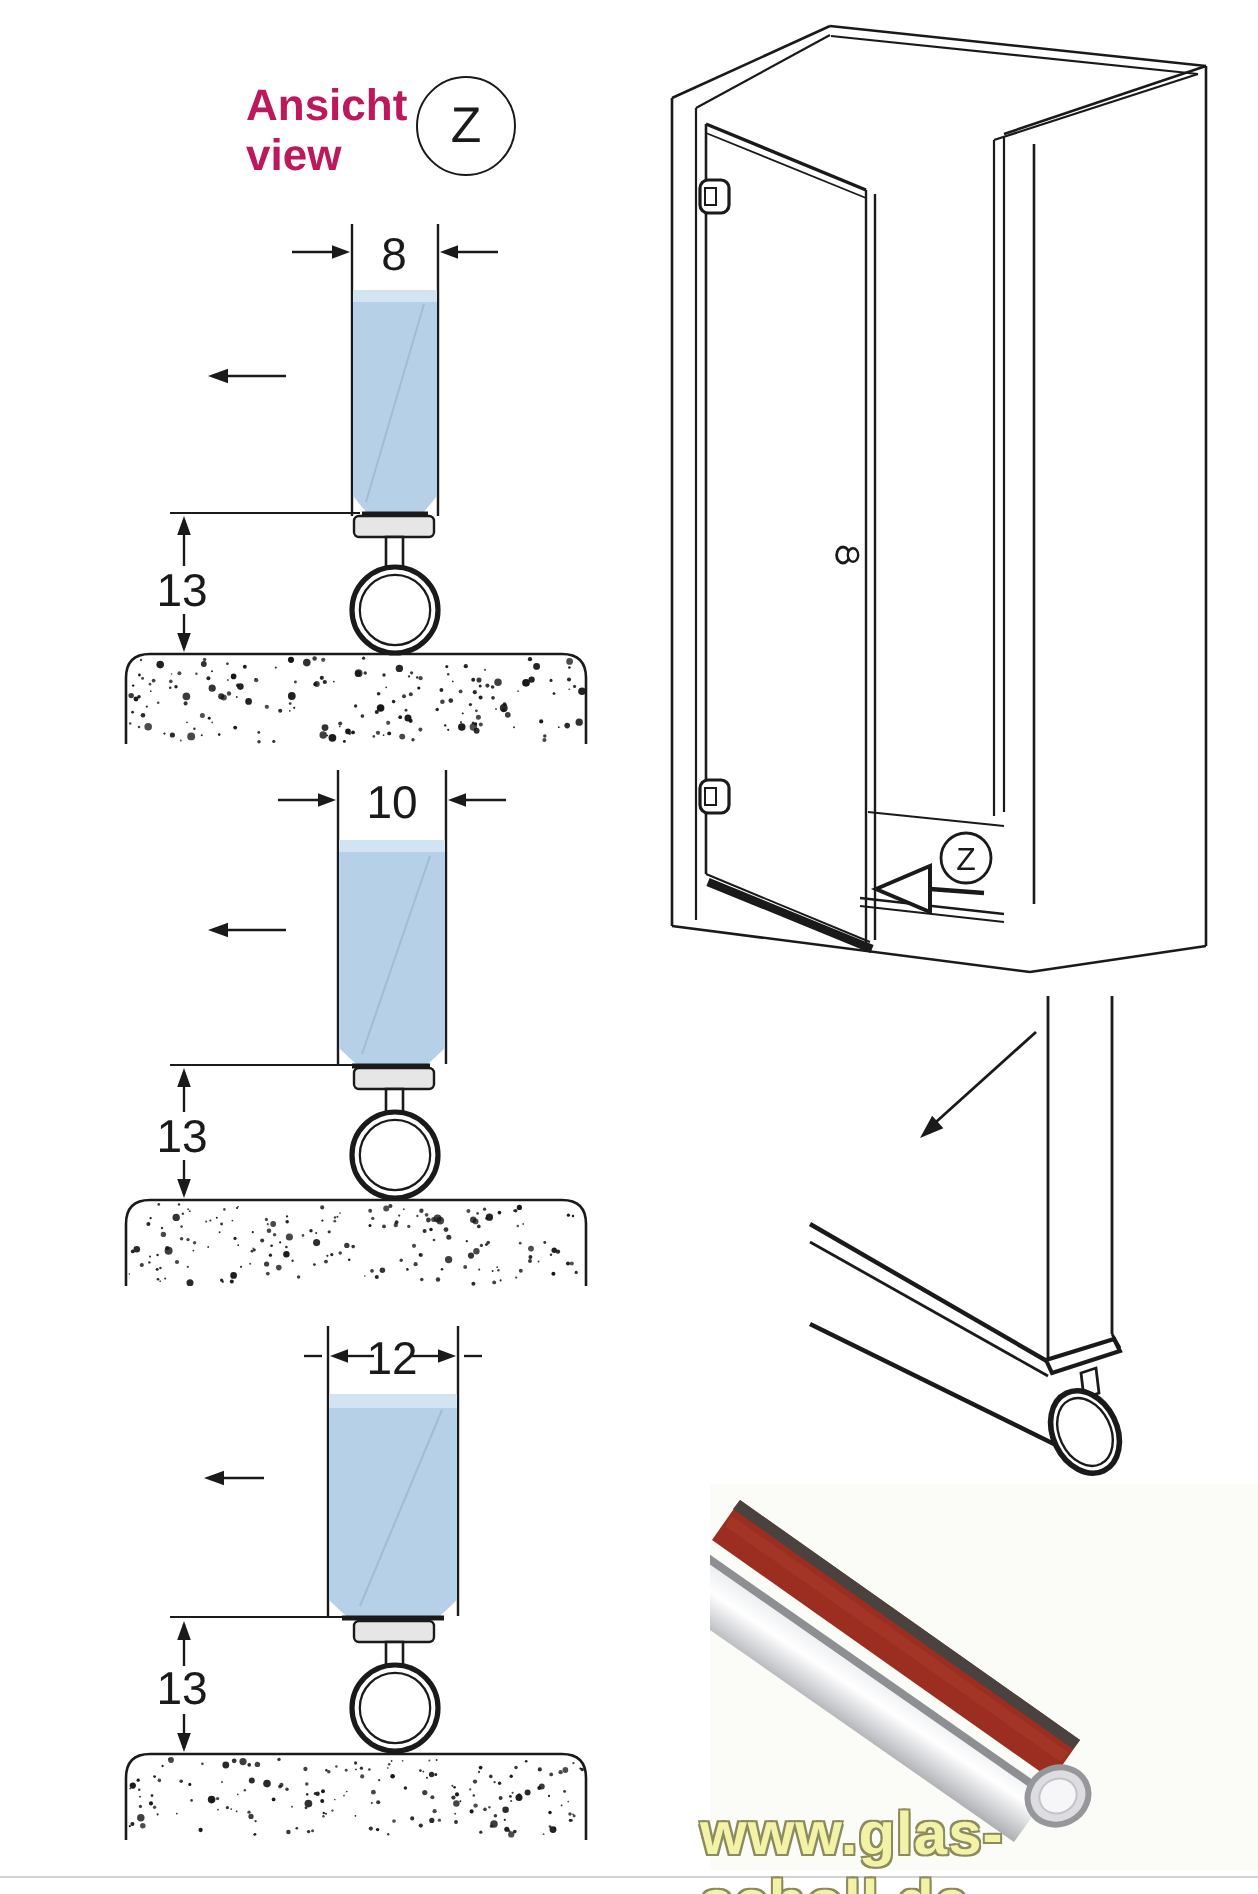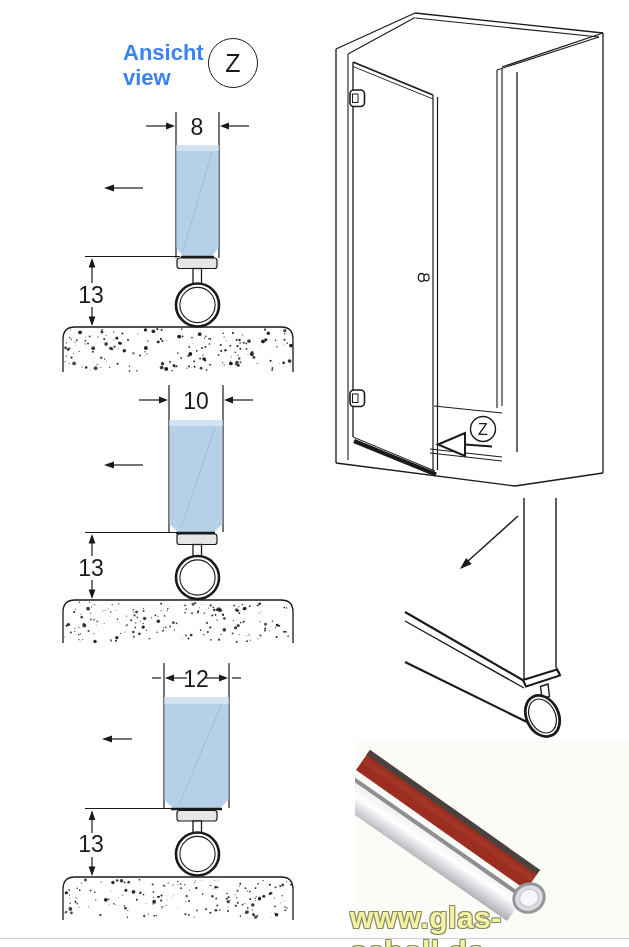--- a/index.html
+++ b/index.html
@@ -1,20 +1,20 @@
 <!DOCTYPE html>
 <html style="--glass-fill: #b6d0e7; --seal-red: #9c2e21; --wm: #f3f3a7;"><head>
 <meta charset="utf-8">
 <style>
   html,body{margin:0;padding:0;background:#ffffff;}
   #page{position:relative;width:629px;height:947px;background:#fff;overflow:hidden;
         font-family:"Liberation Sans",sans-serif;color:#111;}
   .abs{position:absolute;}
   
-  #view-label{left:123px;top:40px;font-size:22px;font-weight:700;line-height:25px;color:#3b82f6;}
+  #view-label{left:123px;top:40px;font-size:22px;font-weight:700;line-height:25px;color:#be185d;}
   #z-badge{left:208px;top:38px;width:48px;height:48px;border:1.7px solid #1a1a1a;border-radius:50%;
            display:flex;align-items:center;justify-content:center;font-size:25px;color:#1a1a1a;}
   
   svg{display:block;}
   .ln{stroke:#1a1a1a;fill:none;}
   .fillb{fill:#1a1a1a;stroke:none;}
   .dim-num{font-family:"Liberation Sans",sans-serif;font-size:23px;fill:#1a1a1a;text-anchor:middle;}
   .glass-fill{fill:var(--glass-fill,#b6d0e7);}
   .glass-top{fill:#d2e3f1;}
   .refl{stroke:#9cb9d2;stroke-width:1;fill:none;opacity:.85;}

